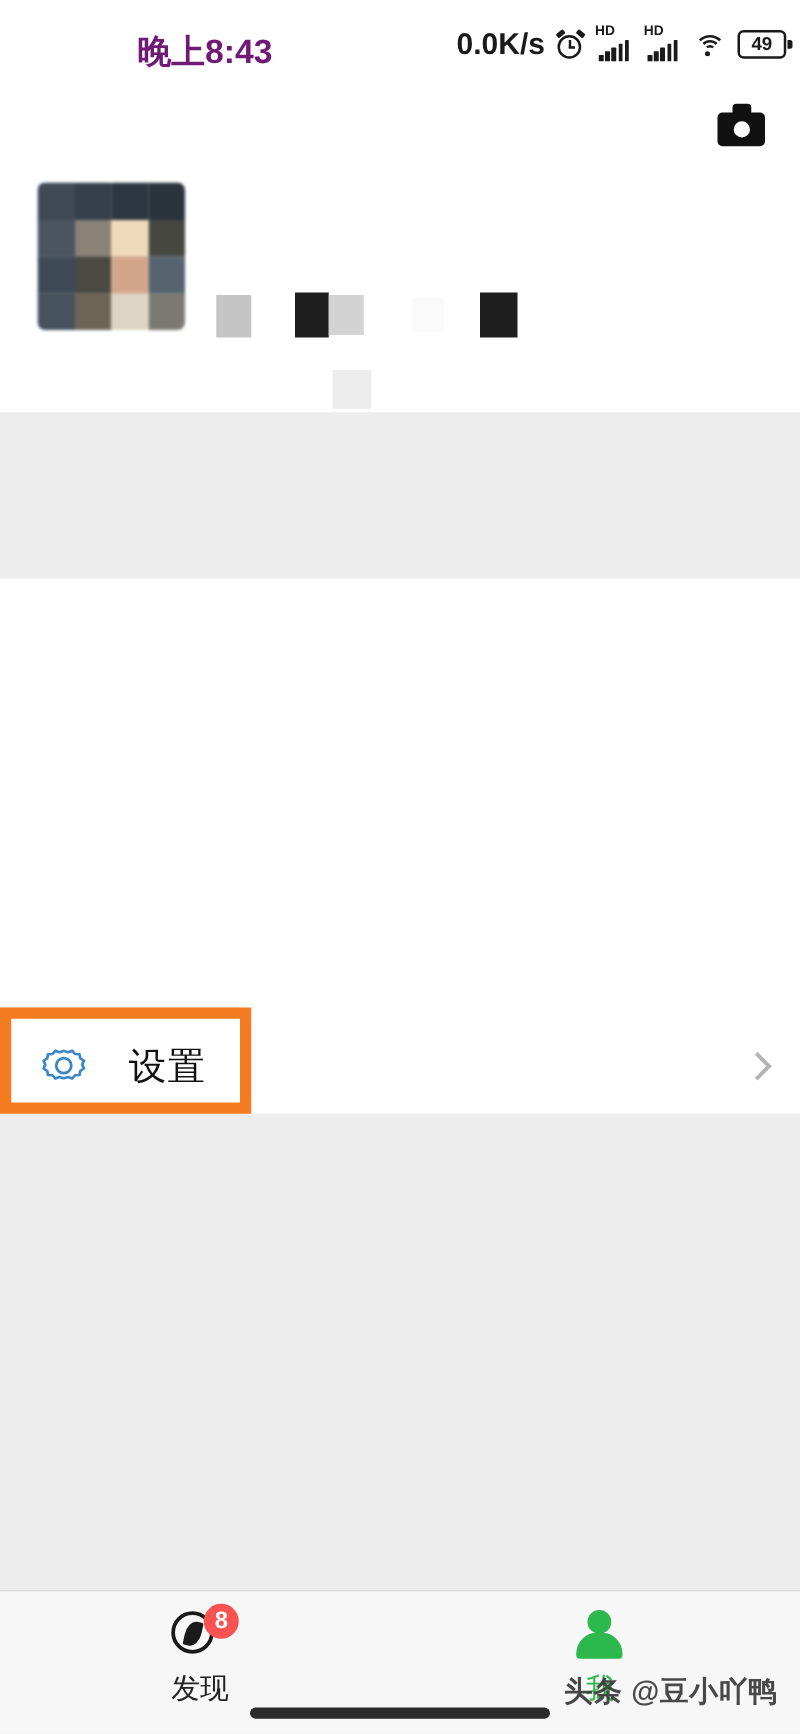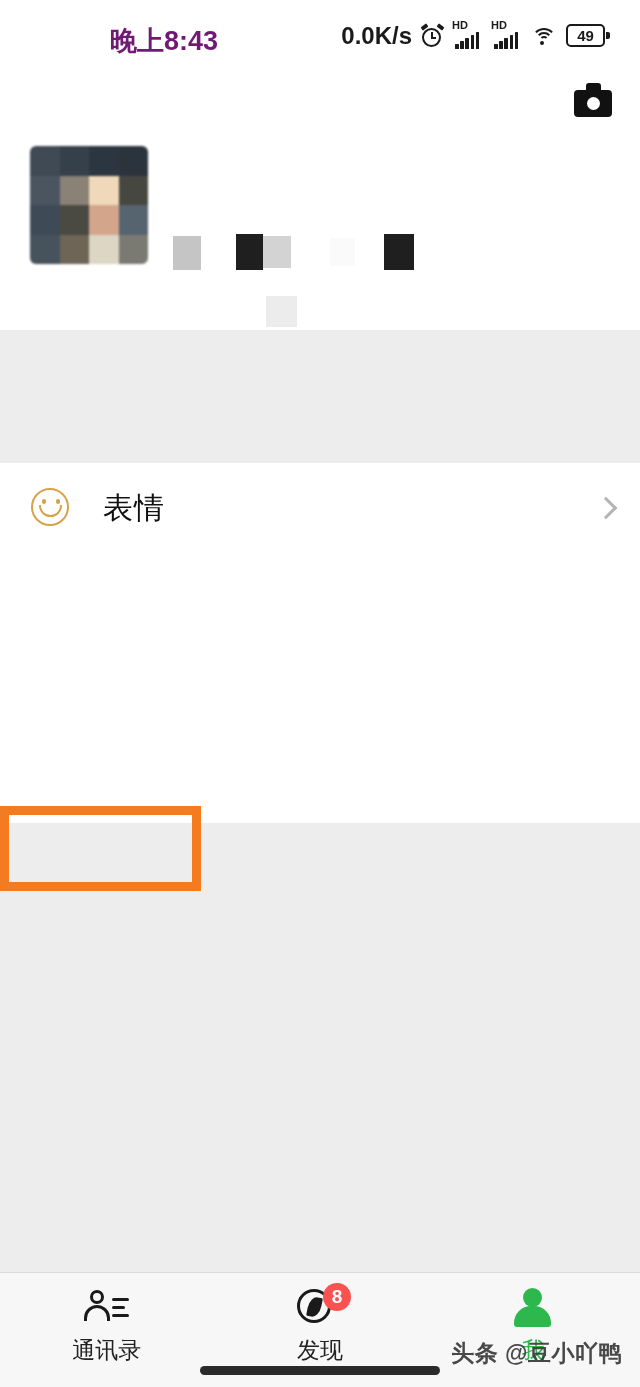--- a/index.html
+++ b/index.html
@@ -16,21 +16,21 @@
     position:absolute; top:0; left:0; width:640px; height:68px;
     background:#ffffff;
     display:flex; align-items:center;
   }
   .sb-time {
     position:absolute; left:110px; top:23px;
     font-size:27px; font-weight:700; color:#701a75;
     letter-spacing:0px;
   }
   .sb-right {
-    position:absolute; right:30px; top:22px;
+    position:absolute; right:6px; top:22px;
     display:flex; align-items:center; gap:9px;
   }
   .sb-speed { font-size:24px; font-weight:600; color:#1a1a1a; }
   .icn { display:inline-block; vertical-align:middle; }
 
   .alarm { width:23px; height:23px; position:relative; }
   .alarm .ring {
     position:absolute; left:1px; top:3px; width:19px; height:19px;
     border:2.4px solid #1a1a1a; border-radius:50%;
   }
@@ -410,55 +410,49 @@
   <div class="gap" style="position:absolute; left:0; top:330px; width:640px; height:23px;"></div>
 
 
   <div class="gap" style="position:absolute; left:0; top:443px; width:640px; height:20px;"></div>
 
   <div class="group" style="top:463px; height:360px;">
 
 
 
 
-    <div class="row">
+
+  </div>
+
+  <div class="gap" style="position:absolute; left:0; top:823px; width:640px; height:20px;"></div>
+
+  <div class="group" style="top:815px; height:76px;">
+    <div class="row" style="height:76px;">
       <div class="icon-box">
-        <div class="ic-smile">
-          <span class="ring"></span>
-          <span class="eye l"></span>
-            <span class="eye r"></span>
-          <span class="mouth"></span>
+        <div class="ic-gear">
+          <svg width="40" height="40" viewBox="0 0 40 40">
+            <path d="M20 4 L23.4 5.2 L26.8 3.9 L29 6.7 L32.6 6.9 L33.2 10.4 L36.1 12.6 L34.8 15.9 L36.1 19.3
+                     L33.2 21.5 L32.6 25 L29 25.2 L26.8 28 L23.4 26.7 L20 27.9 L16.6 26.7 L13.2 28 L11 25.2
+                     L7.4 25 L6.8 21.5 L3.9 19.3 L5.2 15.9 L3.9 12.6 L6.8 10.4 L7.4 6.9 L11 6.7 L13.2 3.9 L16.6 5.2 Z" fill="none" stroke="#3a87c8" stroke-width="2.2" stroke-linejoin="round" transform="translate(0,4) scale(1,0.92)"></path>
+            <circle cx="20" cy="19.5" r="6" fill="none" stroke="#3a87c8" stroke-width="2.2"></circle>
+          </svg>
         </div>
       </div>
-      <div class="label">表情</div>
+      <div class="label">设置</div>
       <div class="chev"></div>
     </div>
-
   </div>
 
-  <div class="gap" style="position:absolute; left:0; top:823px; width:640px; height:20px;"></div>
-
-
   <div class="highlight"></div>
 
   <div class="gap" style="position:absolute; left:0; top:891px; width:640px; height:381px;"></div>
 
   <div class="tabbar">
 
 
-    <div class="tab">
-      <div class="ticon t-cont">
-        <span class="head"></span>
-          <span class="body"></span>
-        <span class="l l1"></span>
-          <span class="l l2"></span>
-          <span class="l l3"></span>
-      </div>
-      <div class="tlabel">通讯录</div>
-    </div>
 
     <div class="tab">
       <div class="ticon t-disc">
         <span class="circ"></span>
           <span class="needle"></span>
         <span class="badge">8</span>
       </div>
       <div class="tlabel">发现</div>
     </div>
 

